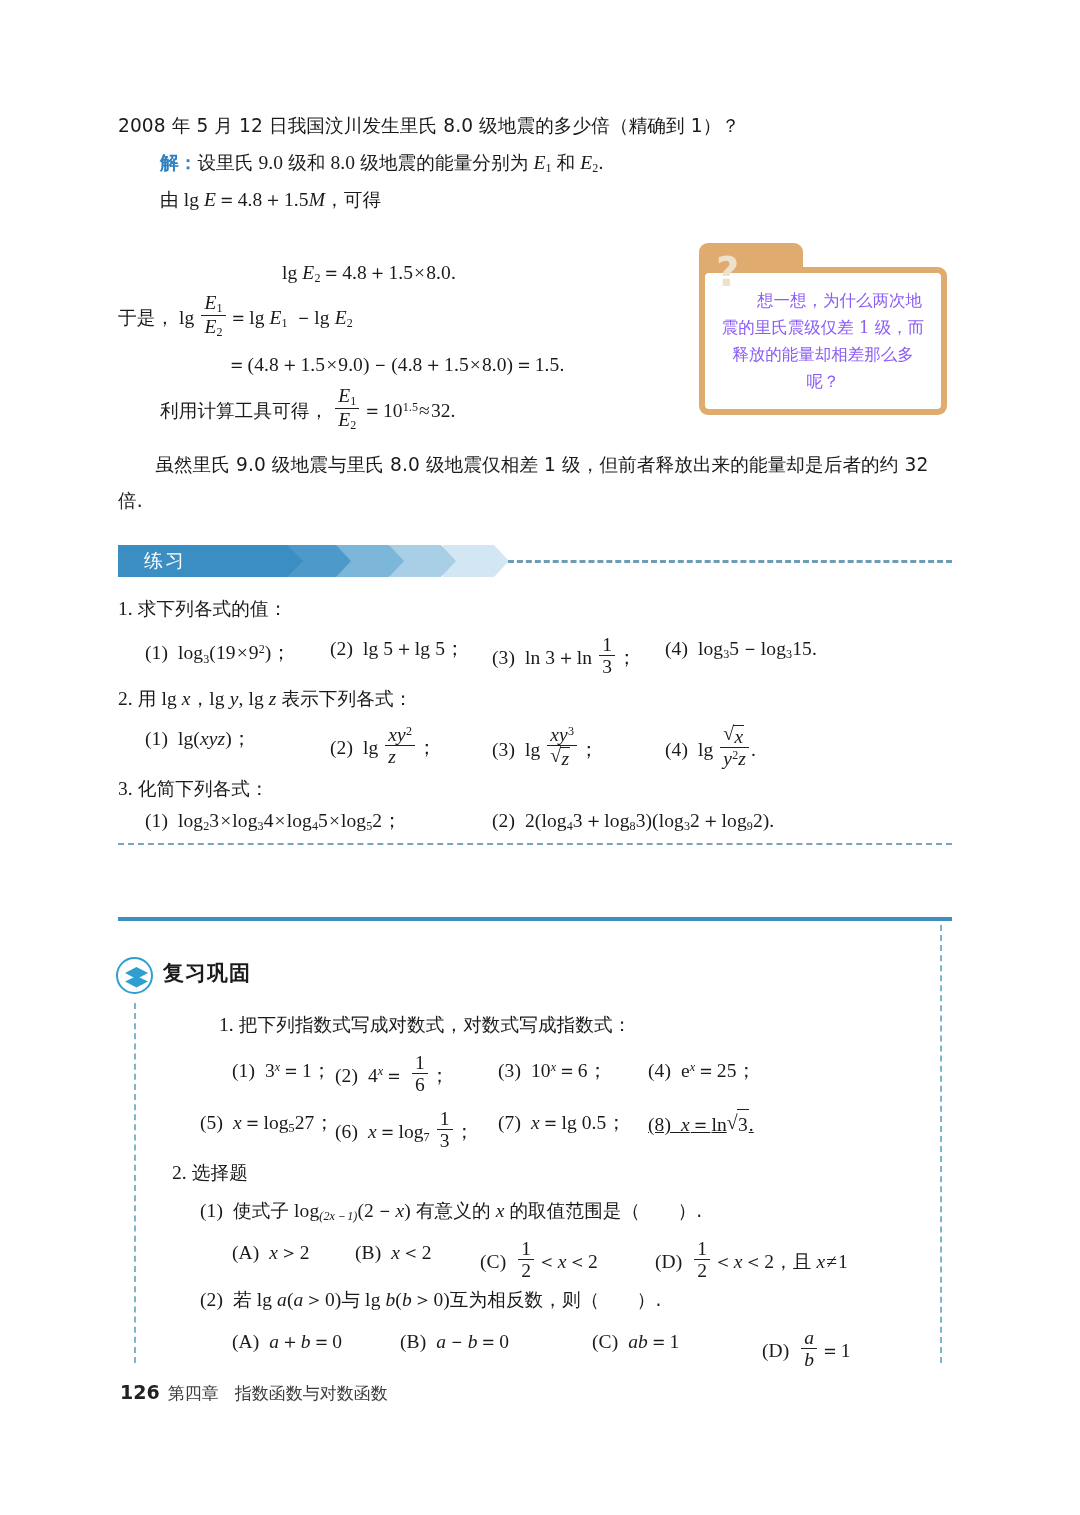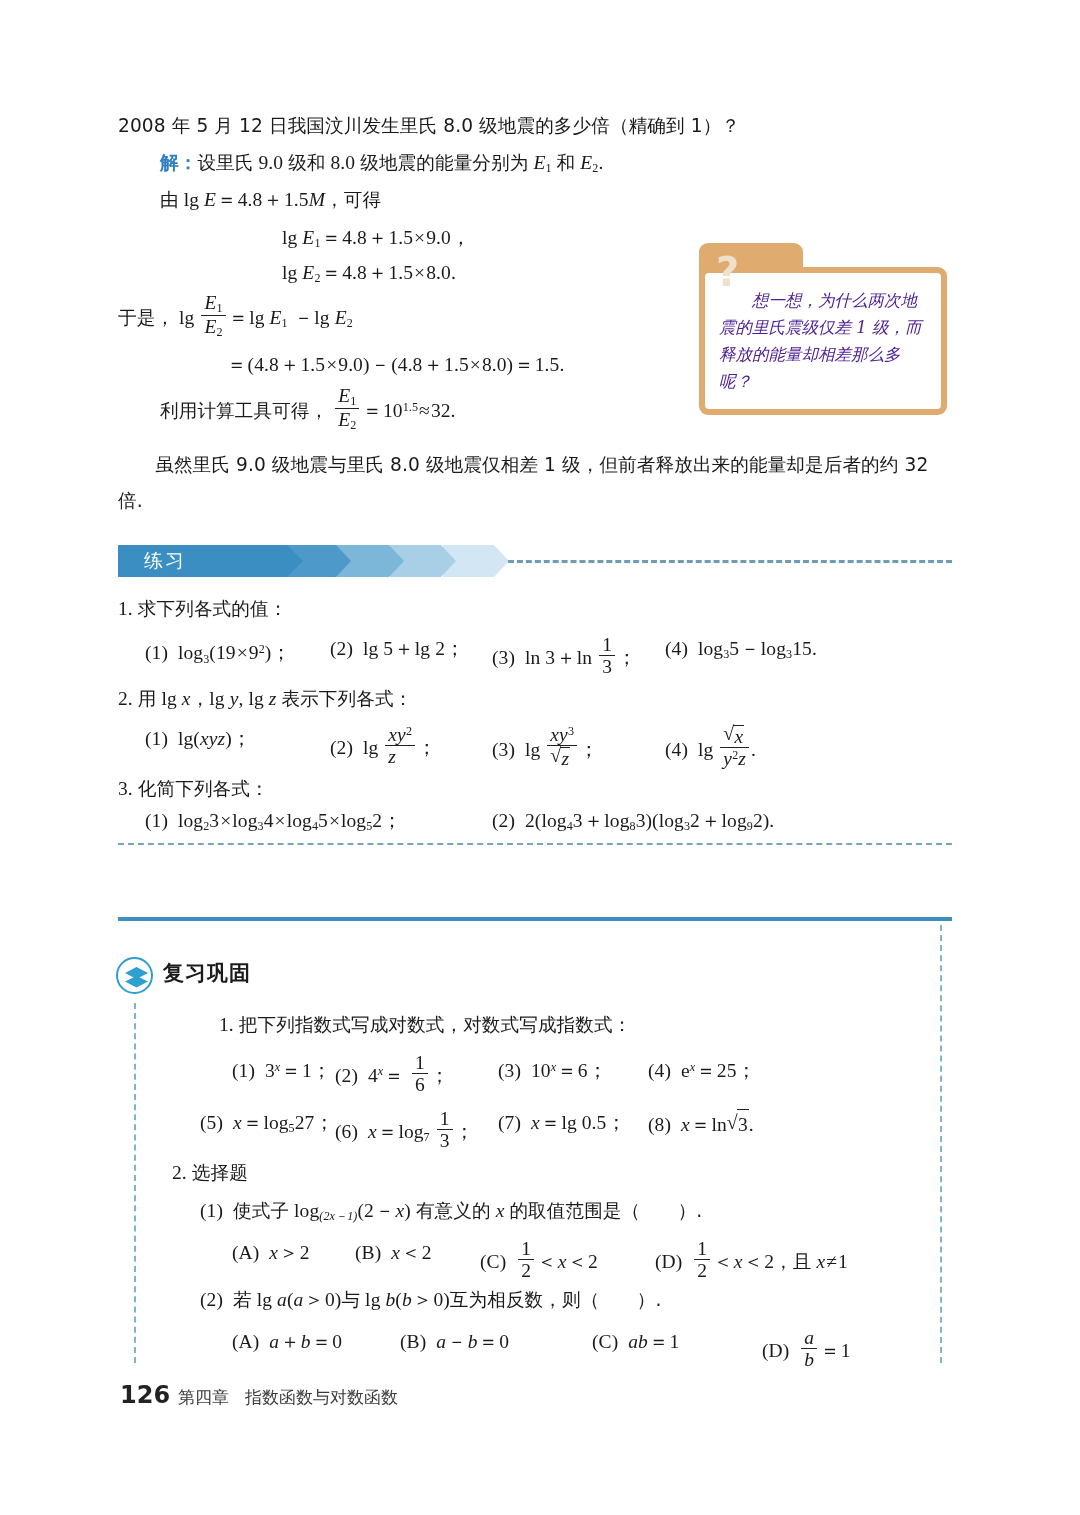--- a/index.html
+++ b/index.html
@@ -102,25 +102,25 @@
     left: 17px; top: 6px;
     font-size: 40px;
     font-weight: 700;
     color: #efe0cb;
     font-family: "DejaVu Sans", sans-serif;
     pointer-events: none;
   }
   .callout .ctext {
     position: relative;
     font-family: "DejaVu Serif", serif;
-    font-style: italic;
     font-size: 16.5px;
     line-height: 27px;
-    color: #4c1d95;
+    color: #8b5cf6;
     text-indent: 2em;
+    text-align: center;
   }
 
   
   .lianxi-banner {
     position: absolute;
     left: 118px; top: 545px;
     width: 834px; height: 32px;
   }
   .chev {
     position: absolute;
@@ -219,41 +219,38 @@
   }
 
   
   .footer {
     position: absolute;
     left: 120px; top: 1381px;
     font-family: "DejaVu Sans", sans-serif;
     font-size: 17px;
     color: #3c3c3c;
   }
-  .footer .pg { font-weight: 700; font-size: 24px; color: #222; }
+  .footer .pg { font-weight: 700; font-size: 19px; color: #222; }
   .footer .ft-sep { display: inline-block; width: 8px; }
 </style>
 </head>
 <body>
 
 <div class="page">
 
   <div class="txt han" style="left:118px; top:111px;">2008 年 5 月 12 日我国汶川发生里氏 8.0 级地震的多少倍（精确到 1）？</div>
 
   <div class="txt" style="left:160px; top:148px;">
     <span class="han jie">解：</span><span class="han">设里氏</span> <span class="mn">9.0</span> <span class="han">级和</span> <span class="mn">8.0</span> <span class="han">级地震的能量分别为</span> <span class="mi">E</span><sub class="sn">1</sub> <span class="han">和</span> <span class="mi">E</span><sub class="sn">2</sub><span class="mn">.</span>
   </div>
 
   <div class="txt" style="left:160px; top:185px;">
     <span class="han">由</span> <span class="mn">lg</span> <span class="mi">E</span><span class="op">＝</span><span class="mn">4.8</span><span class="op">＋</span><span class="mn">1.5</span><span class="mi">M</span><span class="han">，可得</span>
   </div>
 
-  <div class="txt" style="left:282px; top:223px;">
-    <span class="mn">lg</span> <span class="mi">E</span><sub class="sn">1</sub><span class="op">＝</span><span class="mn">4.8</span><span class="op">＋</span><span class="mn">1.5</span><span class="op">×</span><span class="mn">9.0，</span>
-  </div>
 
   <div class="txt" style="left:282px; top:258px;">
     <span class="mn">lg</span> <span class="mi">E</span><sub class="sn">2</sub><span class="op">＝</span><span class="mn">4.8</span><span class="op">＋</span><span class="mn">1.5</span><span class="op">×</span><span class="mn">8.0.</span>
   </div>
 
   <div class="txt" style="left:118px; top:292px;">
     <span class="han">于是，</span> <span class="mn">lg</span>
     <span class="frac"><span class="num"><span class="mi">E</span><sub class="sn">1</sub></span><span class="den"><span class="mi">E</span><sub class="sn">2</sub></span></span><span class="op">＝</span><span class="mn">lg</span> <span class="mi">E</span><sub class="sn">1</sub> <span class="op">－</span><span class="mn">lg</span> <span class="mi">E</span><sub class="sn">2</sub>
   </div>
 
@@ -289,21 +286,21 @@
   <div class="dashline" style="left:508px; top:560px; width:444px;"></div>
 
   <div class="txt" style="left:118px; top:594px;">
     <span class="mn">1.</span>
     <span class="han">求下列各式的值：</span>
   </div>
   <div class="txt" style="left:145px; top:634px;">
     <span class="mn">(1)</span>&nbsp; <span class="mn">log</span><sub class="sn">3</sub><span class="mn">(19</span><span class="op">×</span><span class="mn">9</span><sup class="p">2</sup><span class="mn">)；</span>
   </div>
   <div class="txt" style="left:330px; top:634px;">
-    <span class="mn">(2)</span>&nbsp; <span class="mn">lg 5</span><span class="op">＋</span><span class="mn">lg 2；</span>
+    <span class="mn">(2)</span>&nbsp; <span class="mn">lg 5</span><span class="op">＋</span><span class="mn">lg 5；</span>
   </div>
   <div class="txt" style="left:492px; top:634px;">
     <span class="mn">(3)</span>&nbsp; <span class="mn">ln 3</span><span class="op">＋</span><span class="mn">ln</span>
     <span class="frac"><span class="num"><span class="mn">1</span></span><span class="den"><span class="mn">3</span></span></span><span class="mn">；</span>
   </div>
   <div class="txt" style="left:665px; top:634px;">
     <span class="mn">(4)</span>&nbsp; <span class="mn">log</span><sub class="sn">3</sub><span class="mn">5</span><span class="op">－</span><span class="mn">log</span><sub class="sn">3</sub><span class="mn">15.</span>
   </div>
 
   <div class="txt" style="left:118px; top:684px;">
@@ -376,21 +373,21 @@
   <div class="txt" style="left:200px; top:1108px;">
     <span class="mn">(5)</span>&nbsp; <span class="mi">x</span><span class="op">＝</span><span class="mn">log</span><sub class="sn">5</sub><span class="mn">27；</span>
   </div>
   <div class="txt" style="left:335px; top:1108px;">
     <span class="mn">(6)</span>&nbsp; <span class="mi">x</span><span class="op">＝</span><span class="mn">log</span><sub class="sn">7</sub>
     <span class="frac"><span class="num"><span class="mn">1</span></span><span class="den"><span class="mn">3</span></span></span><span class="mn">；</span>
   </div>
   <div class="txt" style="left:498px; top:1108px;">
     <span class="mn">(7)</span>&nbsp; <span class="mi">x</span><span class="op">＝</span><span class="mn">lg 0.5；</span>
   </div>
-  <div class="txt" style="left:648px; top:1108px;">
+  <div class="txt" style="left:648px; top:1108px;text-decoration:underline;">
     <span class="mn">(8)</span>&nbsp; <span class="mi">x</span><span class="op">＝</span><span class="mn">ln</span><span class="rad"><span class="bar"><span class="mn">3</span></span></span><span class="mn">.</span>
   </div>
 
   <div class="txt" style="left:172px; top:1158px;">
     <span class="mn">2.</span>
     <span class="han">选择题</span>
   </div>
 
   <div class="txt" style="left:200px; top:1196px;">
     <span class="mn">(1)</span>&nbsp; <span class="han">使式子</span> <span class="mn">log</span><sub class="s">(2x－1)</sub><span class="mn">(2</span><span class="op">－</span><span class="mi">x</span><span class="mn">)</span> <span class="han">有意义的</span> <span class="mi">x</span> <span class="han">的取值范围是（　　）.</span>

